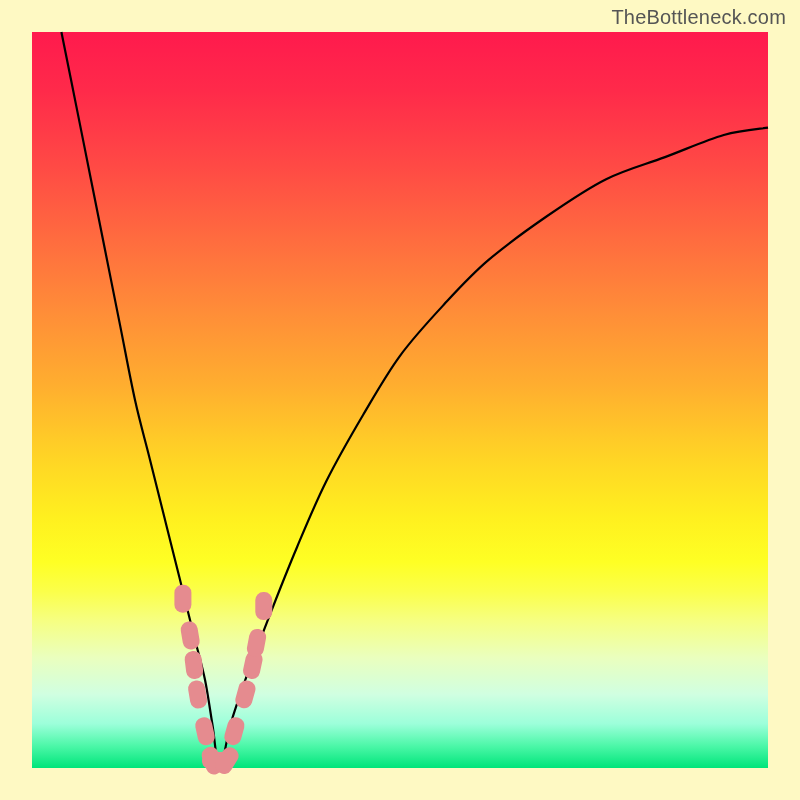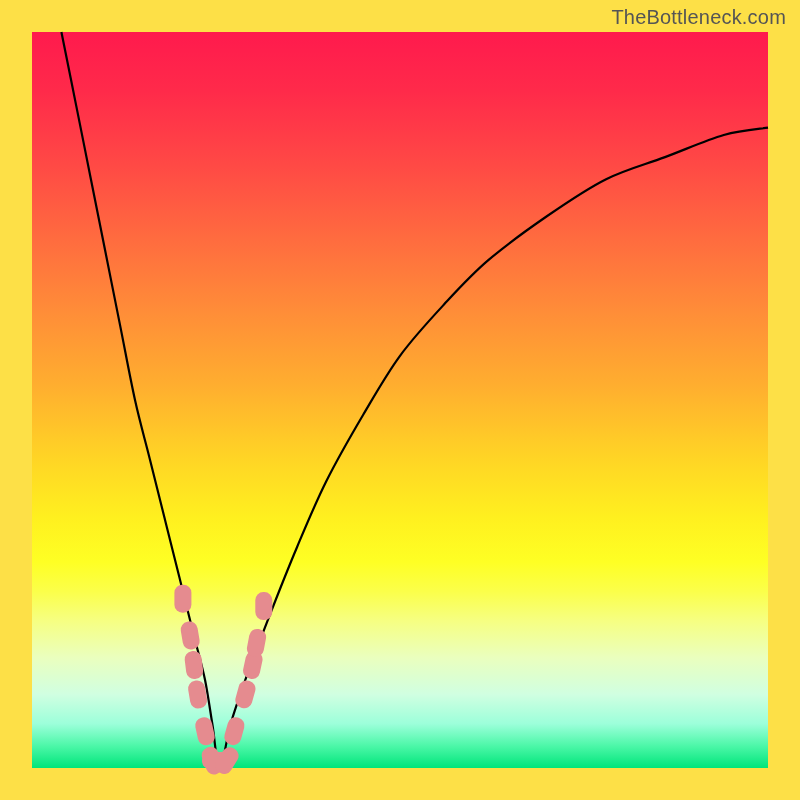--- a/index.html
+++ b/index.html
@@ -8,21 +8,21 @@
     width: 800px;
     height: 800px;
     overflow: hidden;
     background: #000;
     font-family: Arial, Helvetica, sans-serif;
   }
   .frame {
     position: relative;
     width: 800px;
     height: 800px;
-    background: #fde047;
+    background: #fef9c3;
   }
   .plot-area {
     position: absolute;
     left: 32px;
     top: 32px;
     width: 736px;
     height: 736px;
     background: linear-gradient(to bottom,
       #ff1a4d 0%,
       #ff2a4a 8%,

